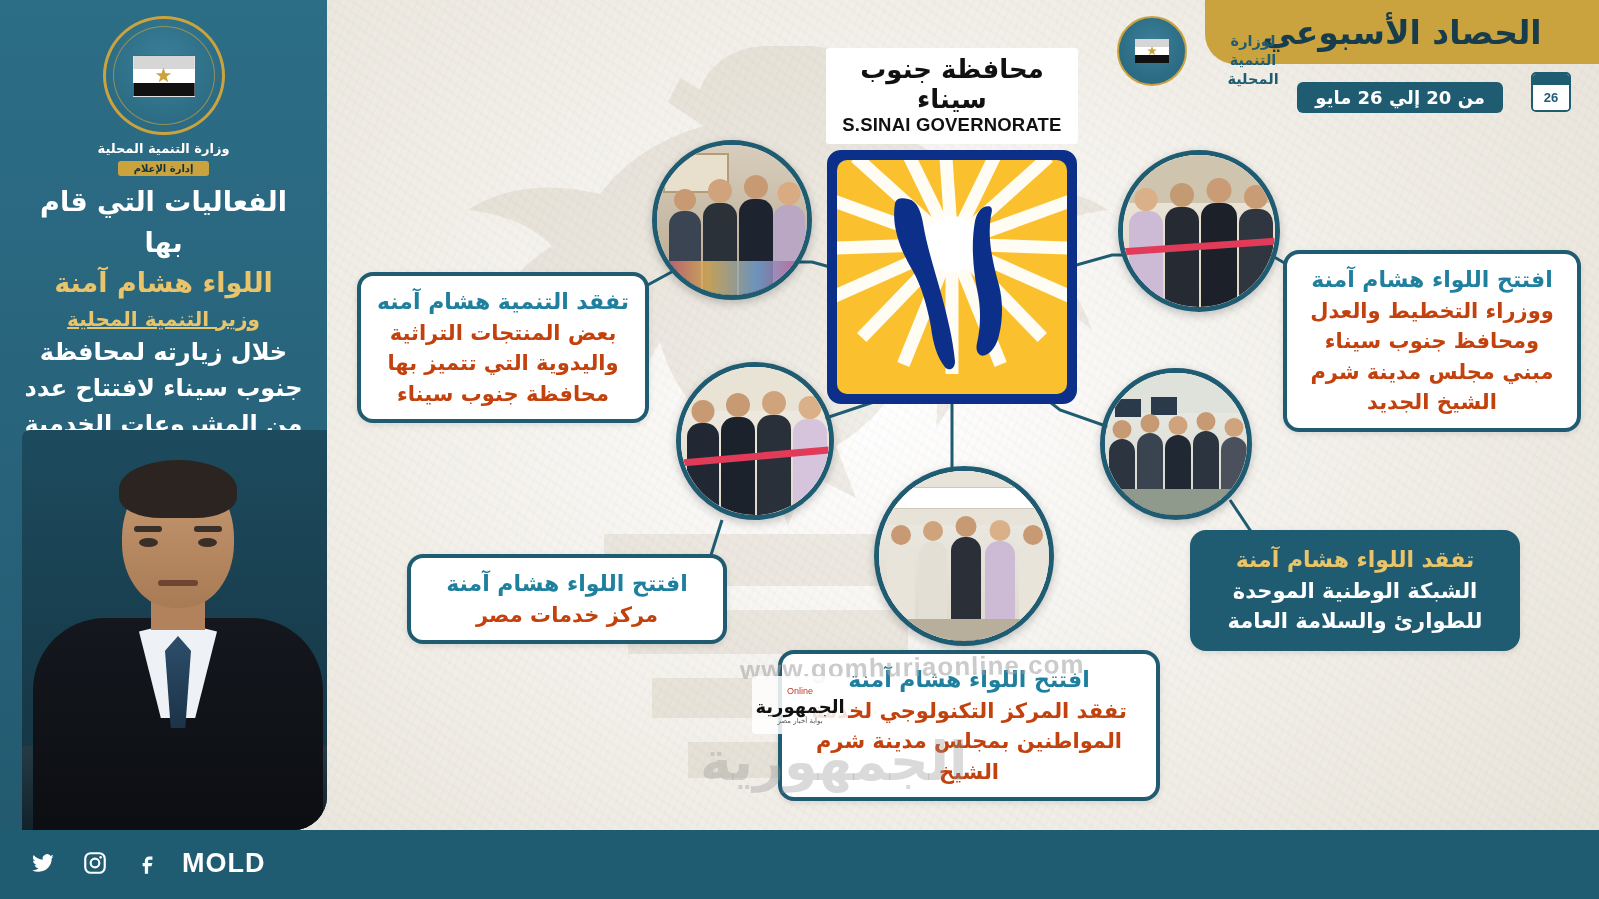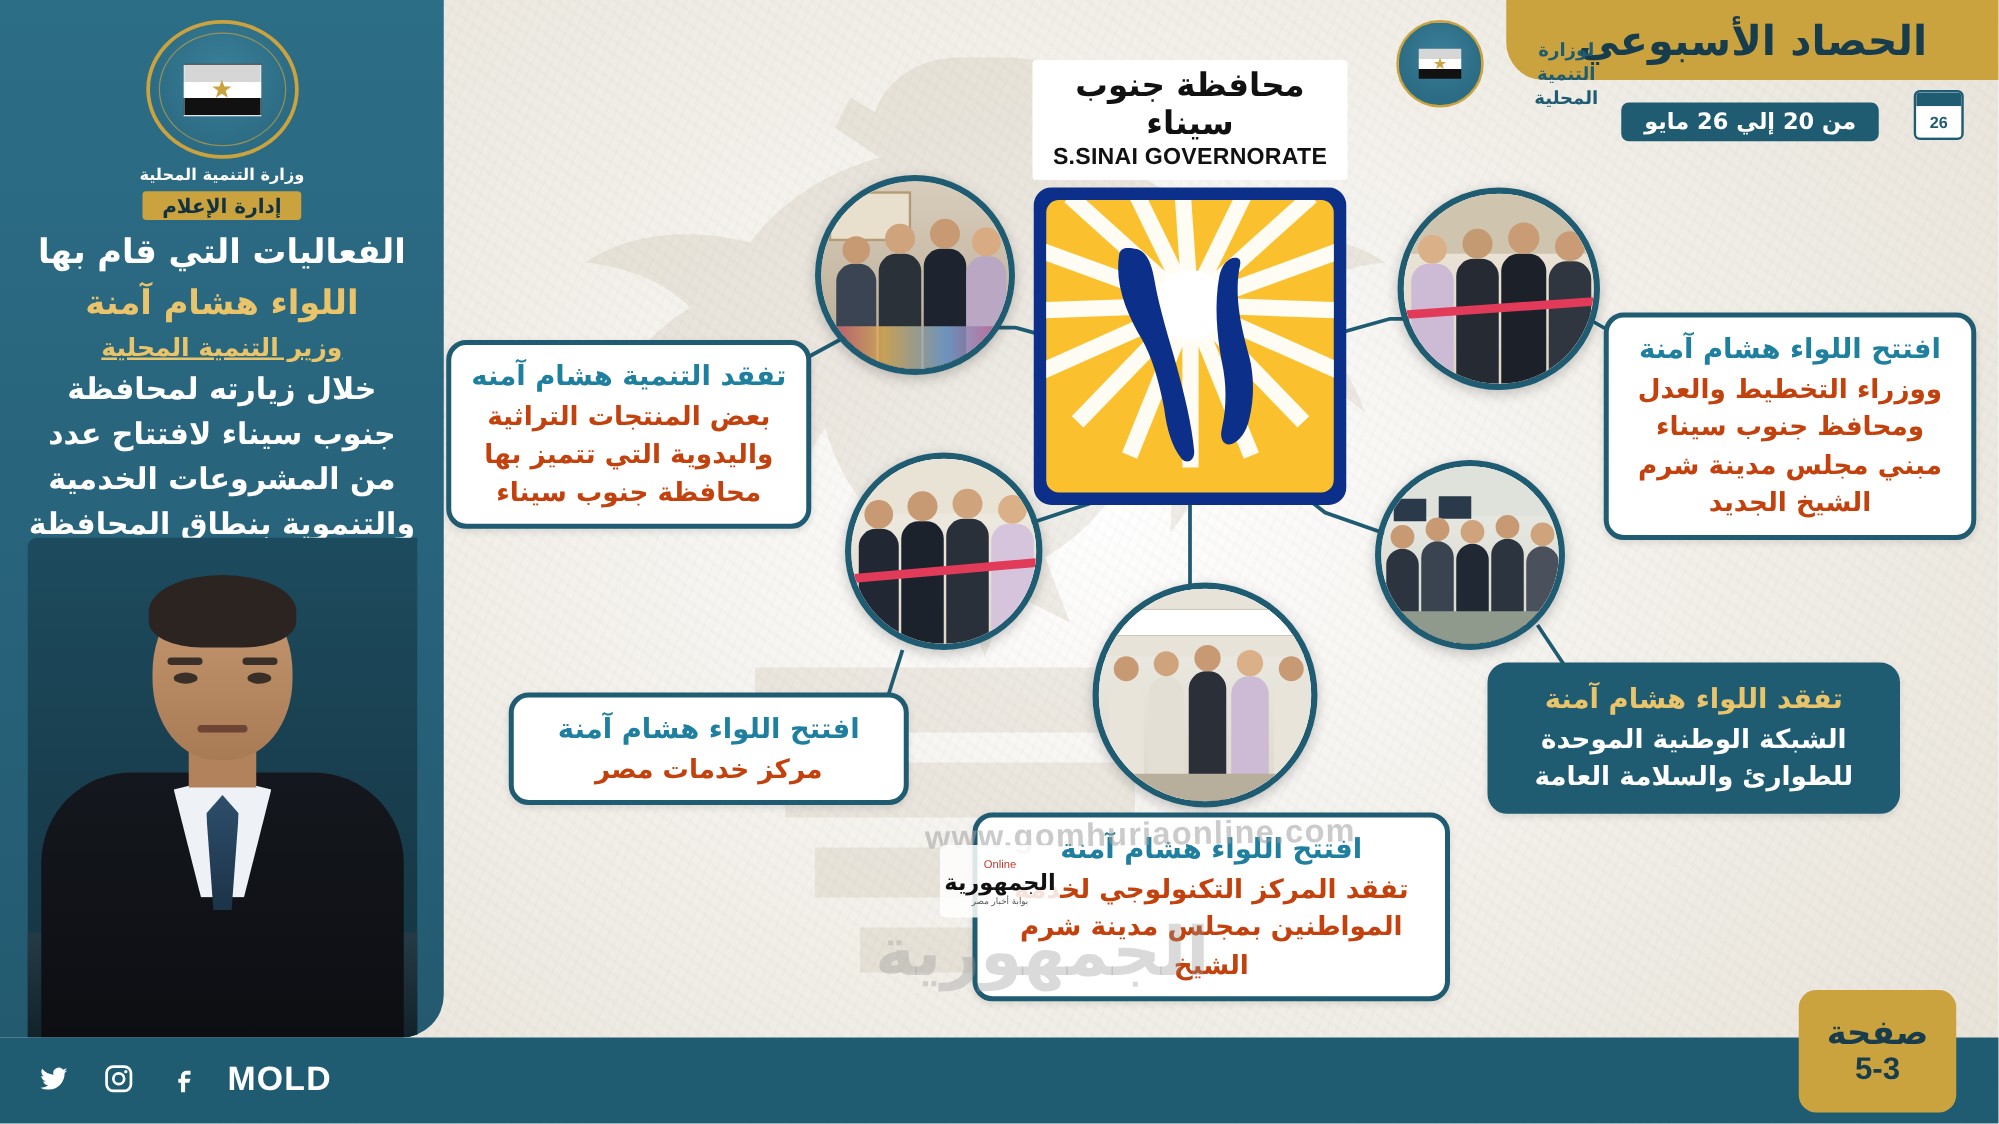--- a/index.html
+++ b/index.html
@@ -30,21 +30,21 @@
     background:
       repeating-linear-gradient(115deg, rgba(0,0,0,0.012) 0 2px, rgba(255,255,255,0) 2px 7px),
       repeating-linear-gradient(35deg, rgba(0,0,0,0.01) 0 3px, rgba(255,255,255,0) 3px 9px);
     pointer-events: none;
   }
 
   
   .sidebar {
     position: absolute;
     left: 0; top: 0;
-    width: 355px; height: 830px;
+    width: 327px; height: 830px;
     background: linear-gradient(180deg, #2c6e86 0%, #27627a 60%, #235a70 100%);
     border-bottom-right-radius: 34px;
     overflow: hidden;
   }
   .ministry-emblem {
     position: absolute;
     left: 50%; top: 16px; transform: translateX(-50%);
     width: 252px; height: 160px;
     display: flex; flex-direction: column; align-items: center;
   }
@@ -75,21 +75,21 @@
     clip-path: polygon(50% 0%, 62% 35%, 98% 35%, 69% 57%, 80% 92%, 50% 71%, 20% 92%, 31% 57%, 2% 35%, 38% 35%);
   }
   .emblem-name {
     margin-top: 6px;
     color: #ffffff; font-size: 13px; font-weight: bold;
     text-align: center; line-height: 1.3;
   }
   .emblem-sub {
     margin-top: 3px;
     background: #caa33f; color: #12323f;
-    font-size: 16px; font-weight: bold;
+    font-size: 10px; font-weight: bold;
     padding: 2px 16px; border-radius: 3px; text-align: center;
   }
 
   .sidebar-text {
     position: absolute;
     left: 18px; right: 18px; top: 182px;
     text-align: center; direction: rtl;
     line-height: 1.5;
   }
   .st-l1 { color: #ffffff; font-size: 27px; font-weight: bold; }
@@ -602,19 +602,15 @@
             <circle cx="17.2" cy="6.8" r="1.2" fill="#fff" stroke="none"></circle>
         </svg>
       </div>
       <div class="soc">
         <svg width="26" height="26" viewBox="0 0 24 24" fill="#ffffff">
             <path d="M22 5.9c-.7.3-1.5.6-2.3.7.8-.5 1.5-1.3 1.8-2.3-.8.5-1.7.8-2.6 1A4.1 4.1 0 0 0 11.8 9 11.6 11.6 0 0 1 3.4 4.7a4.1 4.1 0 0 0 1.3 5.5c-.7 0-1.3-.2-1.9-.5 0 2 1.4 3.7 3.3 4.1-.6.2-1.2.2-1.9.1a4.1 4.1 0 0 0 3.8 2.9A8.3 8.3 0 0 1 2 18.6 11.7 11.7 0 0 0 8.3 20c7.5 0 11.7-6.3 11.7-11.7v-.5c.8-.6 1.5-1.3 2-2z"></path>
           </svg>
       </div>
     </div>
     <div class="mold-label">MOLD</div>
-    <div class="page-badge">
-      <div class="pb-1">صفحة</div>
-      <div class="pb-2">5-3</div>
-    </div>
   </div>
 
 </div>
 
 </body></html>

